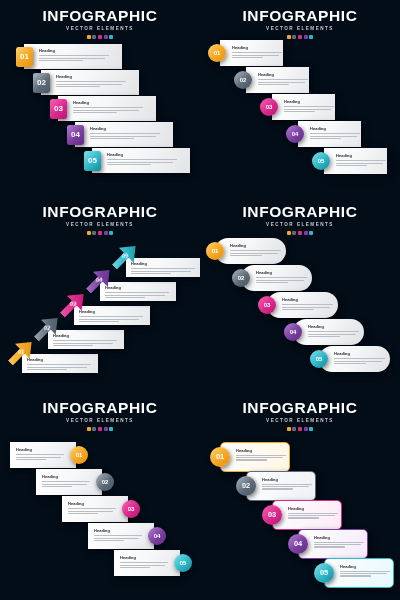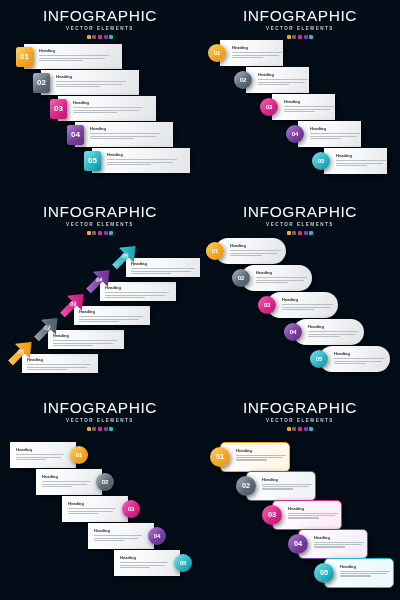--- a/index.html
+++ b/index.html
@@ -14,21 +14,21 @@
     display: grid;
     grid-template-columns: 200px 200px;
     grid-template-rows: 196px 196px 208px;
     background: #020d18;
   }
   .panel { position: relative; overflow: hidden; }
 
   
   .hdr { position: absolute; left: 0; right: 0; top: 8px; text-align: center; }
   .hdr-title {
-    color: #ffffff; font-size: 15.5px; font-weight: 400;
+    color: #ffffff; font-size: 15.5px; font-weight: 700;
     letter-spacing: 0.6px; line-height: 1;
   }
   .hdr-sub {
     color: #c9ccd2; font-size: 4.6px; font-weight: 600;
     letter-spacing: 1.5px; margin-top: 3px; line-height: 1;
   }
   .dots { margin-top: 3.5px; display: flex; justify-content: center; gap: 1.6px; }
   .dot { width: 4px; height: 4px; border-radius: 1px; }
 
   

